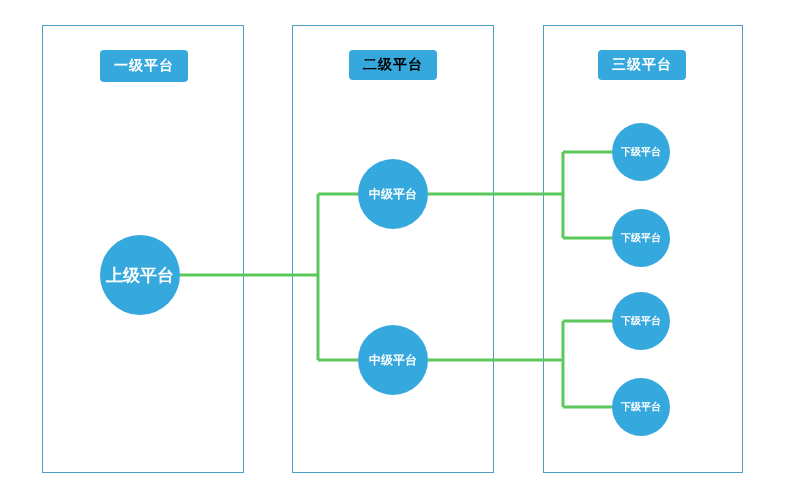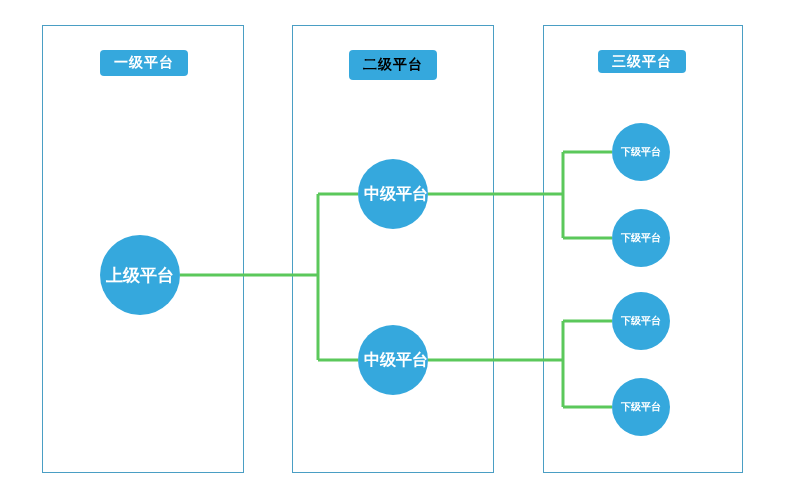--- a/index.html
+++ b/index.html
@@ -48,22 +48,21 @@
     align-items: center;
     justify-content: center;
     white-space: nowrap;
     font-weight: bold;
     z-index: 3;
   }
   .node-l1 {
     font-size: 17px;
   }
   .node-l2 {
-    font-size: 16px;
-    justify-content: flex-end;
+    font-size: 12px;
   }
   .node-l3 {
     font-size: 10px;
   }
   #links {
     position: absolute;
     left: 0;
     top: 0;
     width: 800px;
     height: 500px;
@@ -93,27 +92,27 @@
       <line x1="428" y1="194" x2="563" y2="194" stroke="#5bc85b"></line>
       <line x1="563" y1="152" x2="563" y2="238" stroke="#5bc85b"></line>
       <line x1="563" y1="152" x2="612" y2="152" stroke="#5bc85b"></line>
       <line x1="563" y1="238" x2="612" y2="238" stroke="#5bc85b"></line>
       <line x1="428" y1="360" x2="563" y2="360" stroke="#5bc85b"></line>
       <line x1="563" y1="321" x2="563" y2="407" stroke="#5bc85b"></line>
       <line x1="563" y1="321" x2="612" y2="321" stroke="#5bc85b"></line>
       <line x1="563" y1="407" x2="612" y2="407" stroke="#5bc85b"></line>
     </svg>
 
-  <div class="panel-title" id="ptitle-0" style="left: 100px; top: 50px; width: 88px; height: 26px; background: rgb(53, 168, 221); color: rgb(255, 255, 255);">
+  <div class="panel-title" id="ptitle-0" style="left: 100px; top: 50px; width: 88px; height: 32px; background: rgb(53, 168, 221); color: rgb(255, 255, 255);">
     <span>一级平台</span>
   </div>
   <div class="panel-title" id="ptitle-1" style="left: 349px; top: 50px; width: 88px; height: 30px; background: rgb(53, 168, 221); color: #000000;">
     <span>二级平台</span>
   </div>
-  <div class="panel-title" id="ptitle-2" style="left: 598px; top: 50px; width: 88px; height: 23px; background: rgb(53, 168, 221); color: rgb(255, 255, 255);">
+  <div class="panel-title" id="ptitle-2" style="left: 598px; top: 50px; width: 88px; height: 30px; background: rgb(53, 168, 221); color: rgb(255, 255, 255);">
     <span>三级平台</span>
   </div>
 
   <div class="node node-l1" id="node-0" style="left: 100px; top: 235px; width: 80px; height: 80px; background: rgb(53, 168, 221); color: rgb(255, 255, 255);">
     <span>上级平台</span>
   </div>
   <div class="node node-l2" id="node-1" style="left: 358px; top: 159px; width: 70px; height: 70px; background: rgb(53, 168, 221); color: rgb(255, 255, 255);">
     <span>中级平台</span>
   </div>
   <div class="node node-l2" id="node-2" style="left: 358px; top: 325px; width: 70px; height: 70px; background: rgb(53, 168, 221); color: rgb(255, 255, 255);">

